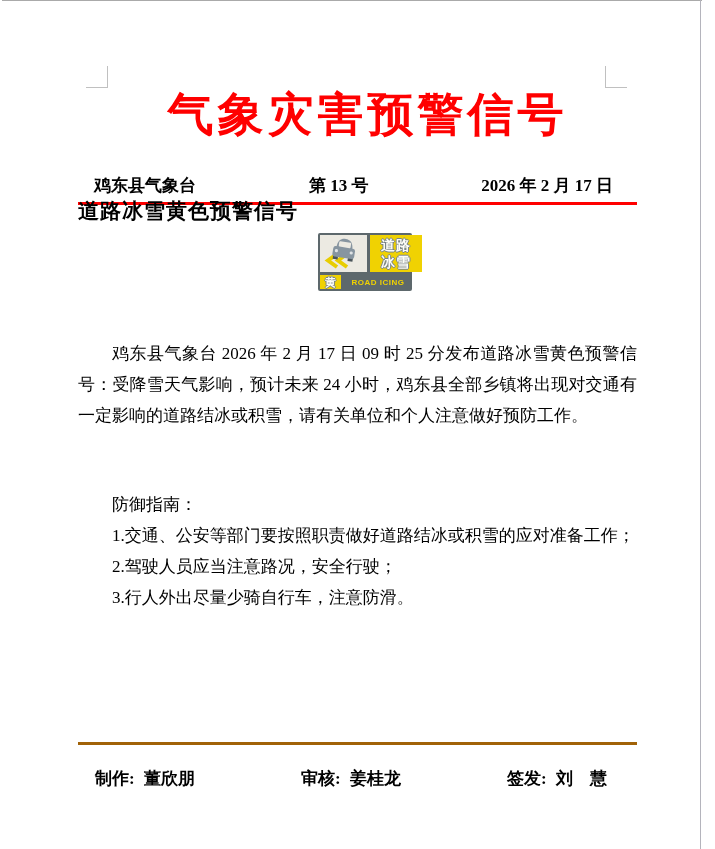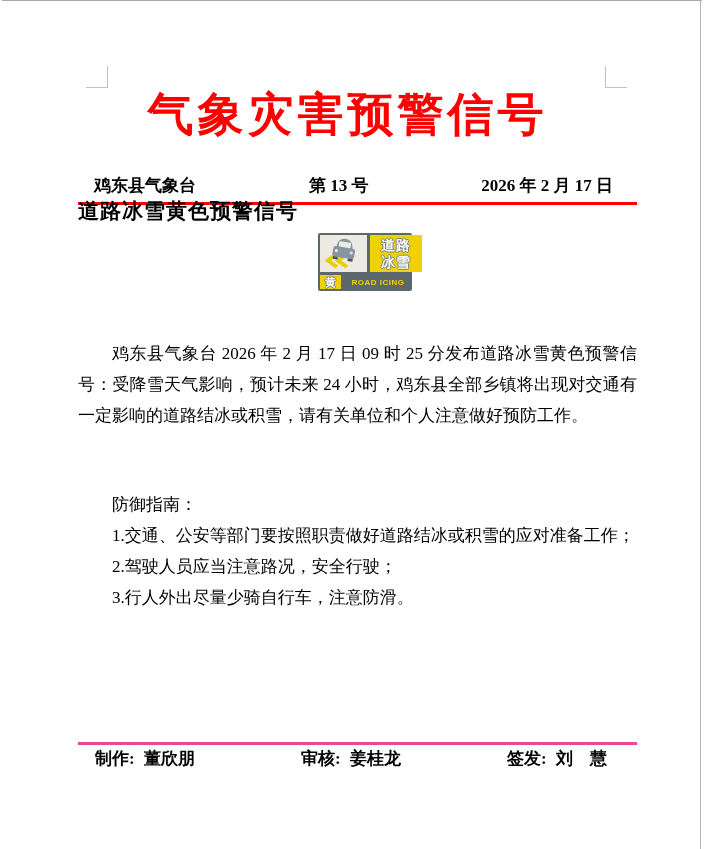--- a/index.html
+++ b/index.html
@@ -15,21 +15,21 @@
   
   .edge-top   { position: absolute; top: 0; left: 2px; width: 700px; height: 1px; background: #aaaaaa; }
   .edge-right { position: absolute; top: 0; left: 700px; width: 1px; height: 849px; background: #b4b4bc; }
 
   
   .crop { position: absolute; width: 21px; height: 21px; }
   .crop-tl { left: 86px;  top: 66px; border-right: 1px solid #c0c0c0; border-bottom: 1px solid #c0c0c0; }
   .crop-tr { left: 605px; top: 66px; border-left: 1px solid #c0c0c0;  border-bottom: 1px solid #c0c0c0; }
 
   .doc-title {
-    position: absolute; top: 84px; left: 68px; width: 559px;
+    position: absolute; top: 84px; left: 88px; width: 559px;
     text-align: center;
     font-family: "Liberation Sans", "DejaVu Sans", sans-serif;
     font-size: 46px; font-weight: bold; letter-spacing: 4px;
     color: #ff0000; white-space: nowrap;
   }
 
   .masthead {
     position: absolute; top: 161px; left: 78px; width: 559px;
     display: flex; justify-content: space-between; align-items: baseline;
     font-size: 17px; font-weight: bold; color: #000;
@@ -77,21 +77,21 @@
   }
 
   .guide {
     position: absolute; top: 489px; left: 78px; width: 559px;
     font-size: 17px; line-height: 31px; color: #000;
   }
   .guide p { margin: 0; text-indent: 2em; text-align: justify; }
 
   .signoff {
     position: absolute; top: 742px; left: 78px; width: 559px;
-    border-top: 3px solid #ec4899; padding-top: 2px;
+    border-top: 3px solid #a16207; padding-top: 22px;
     display: flex; justify-content: space-between;
     font-size: 17px; font-weight: bold; color: #000;
   }
   .signoff .sign-item:first-child { padding-left: 17px; }
   .signoff .sign-item:last-child  { padding-right: 30px; }
   .sign-item .sign-name { margin-left: 5px; }
 </style>
 </head>
 <body>
 

